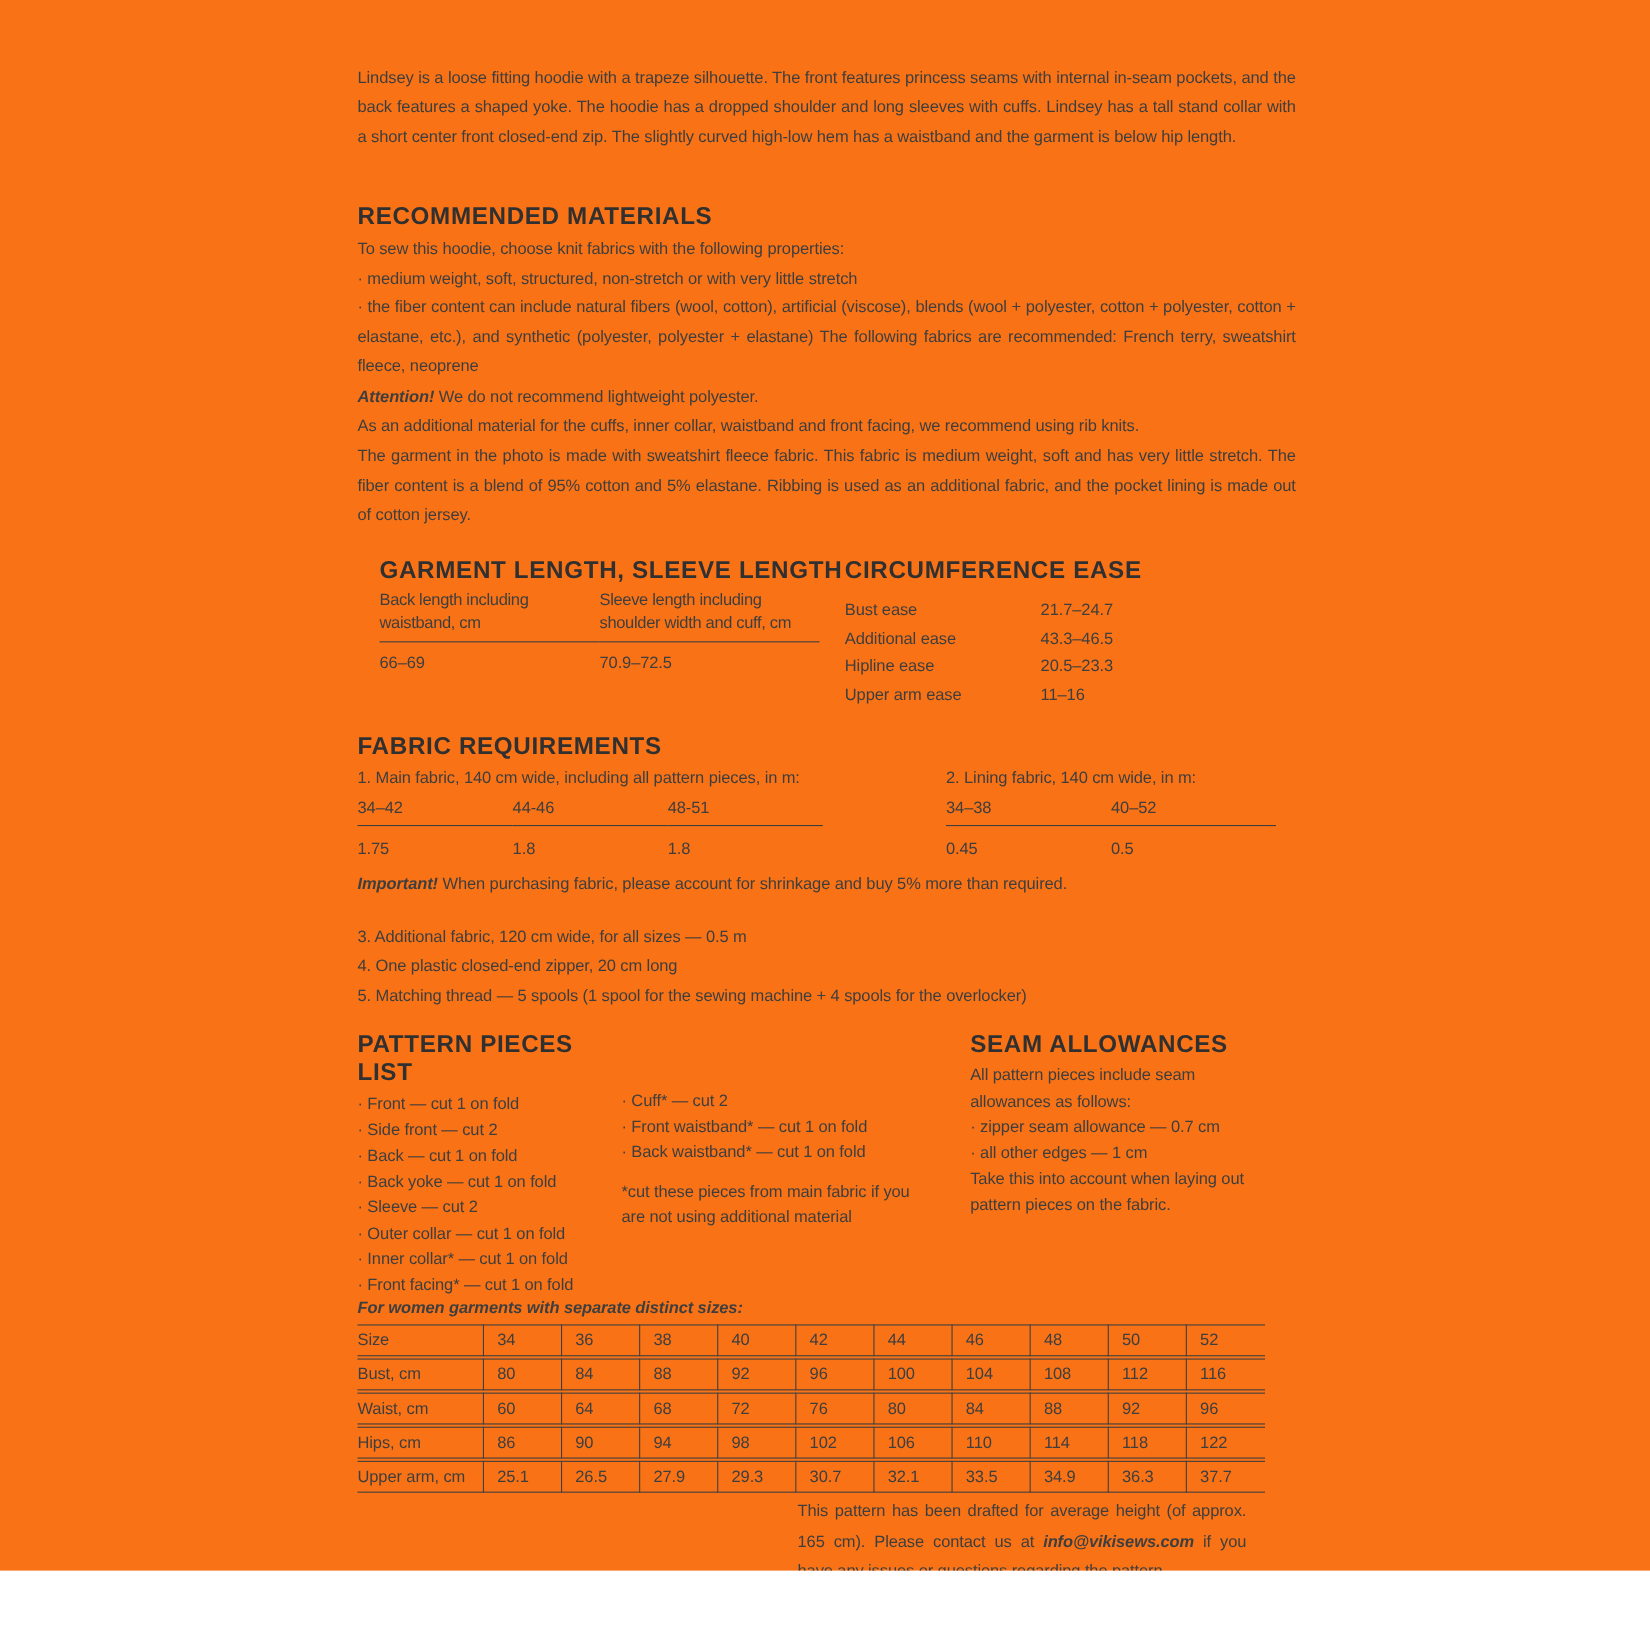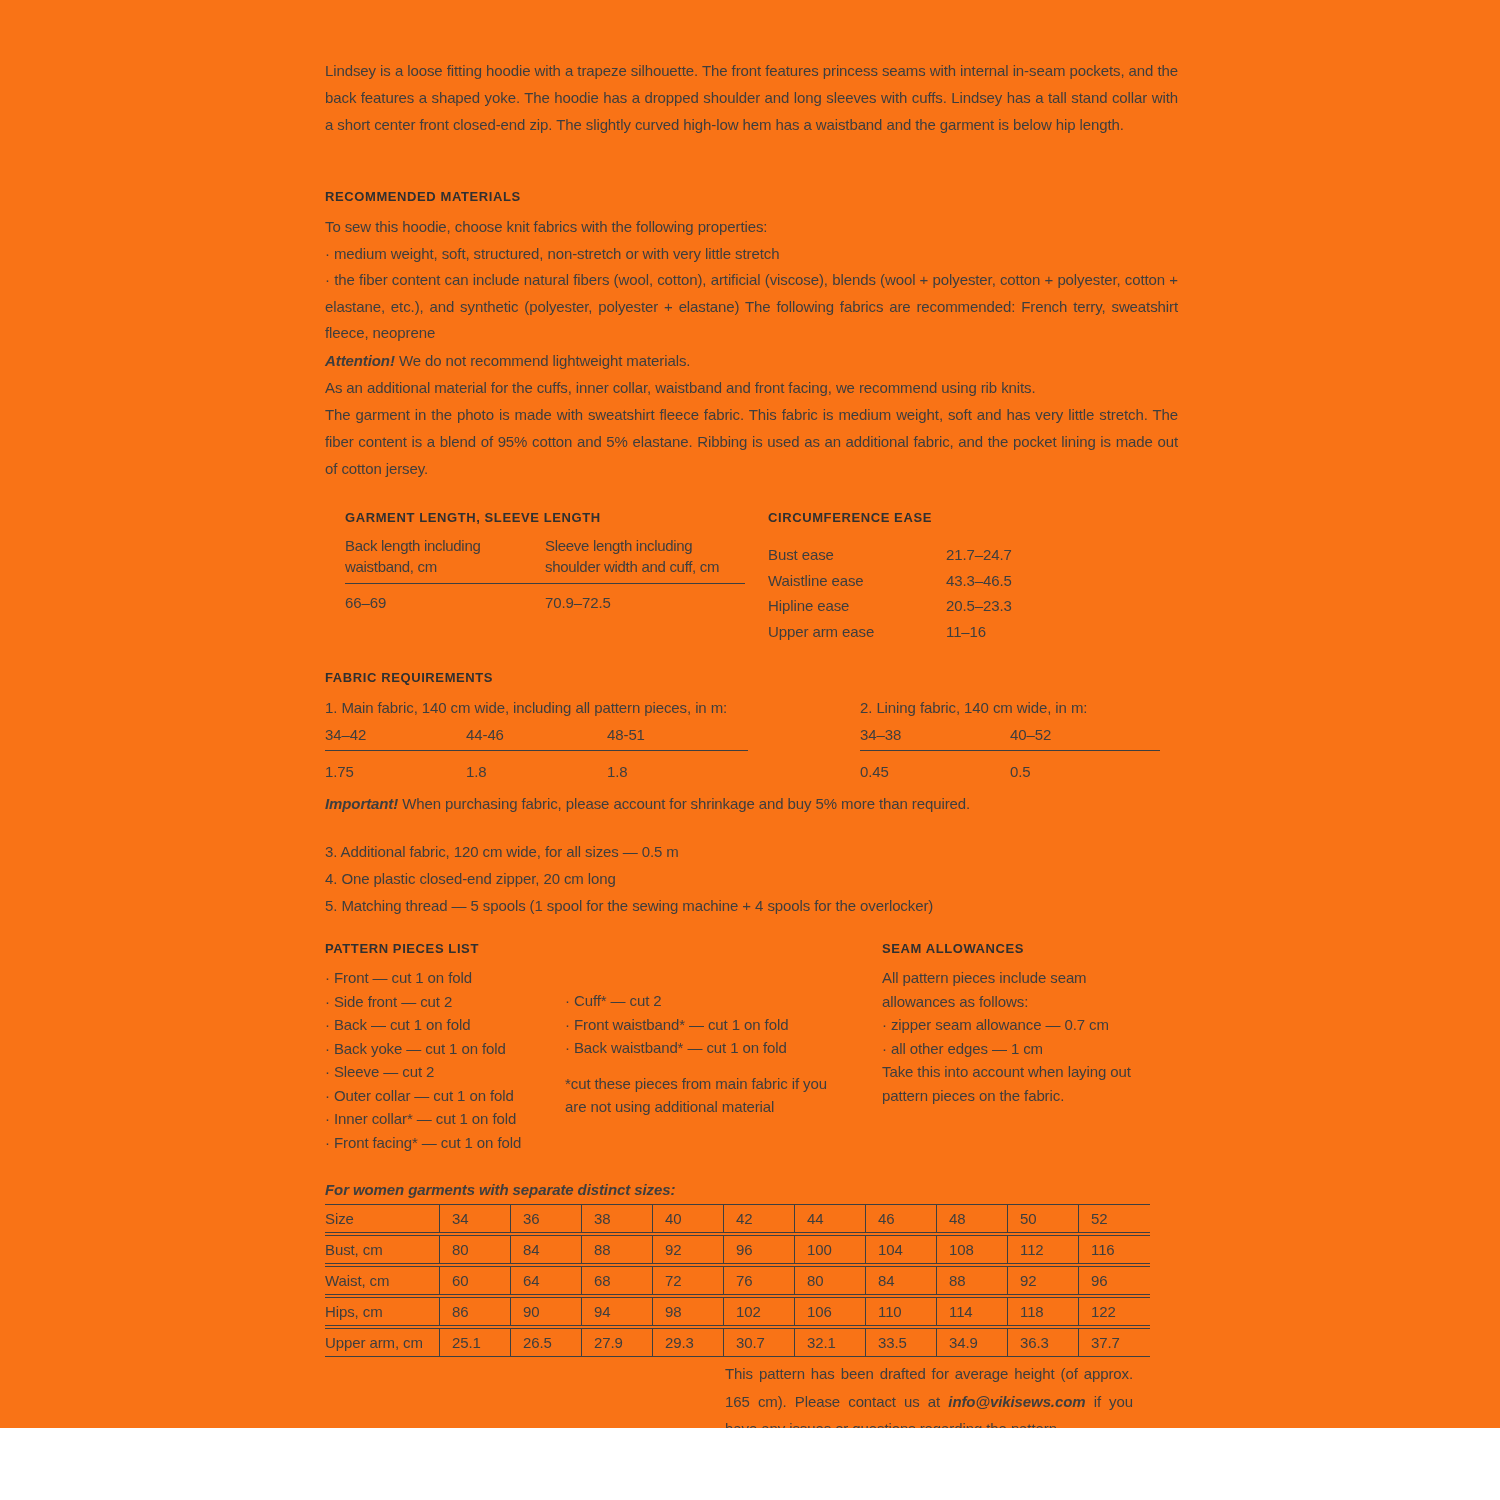--- a/index.html
+++ b/index.html
@@ -15,21 +15,21 @@
     overflow:hidden;
     font-size:15px;
     line-height:27px;
     letter-spacing:-0.1px;
   }
   .sec { position:absolute; left:325px; }
   .w-full { width:853px; }
   .just { text-align:justify; }
   .bi { font-weight:700; font-style:italic; }
   h2 {
-    font-size:13px; font-weight:700; color:#303030;
+    font-size:22px; font-weight:700; color:#303030;
     letter-spacing:0.6px; line-height:26px; margin-bottom:4px;
   }
   
   .intro { top:57px; }
   
   .materials { top:184px; }
   .materials p { line-height:26.5px; }
   
   .attention { top:347px; }
   
@@ -102,21 +102,21 @@
   <p class="sec intro w-full just">Lindsey is a loose fitting hoodie with a trapeze silhouette. The front features princess seams with internal in-seam pockets, and the back features a shaped yoke. The hoodie has a dropped shoulder and long sleeves with cuffs. Lindsey has a tall stand collar with a short center front closed-end zip. The slightly curved high-low hem has a waistband and the garment is below hip length.</p>
 
   <div class="sec materials w-full">
     <h2>RECOMMENDED MATERIALS</h2>
     <p>To sew this hoodie, choose knit fabrics with the following properties:</p>
     <p>· medium weight, soft, structured, non-stretch or with very little stretch</p>
     <p class="just">· the fiber content can include natural fibers (wool, cotton), artificial (viscose), blends (wool + polyester, cotton + polyester, cotton + elastane, etc.), and synthetic (polyester, polyester + elastane) The following fabrics are recommended: French terry, sweatshirt fleece, neoprene</p>
   </div>
 
   <div class="sec attention w-full">
-    <p><span class="bi">Attention!</span><span> We do not recommend lightweight materials.</span></p>
+    <p><span class="bi">Attention!</span><span> We do not recommend lightweight polyester.</span></p>
     <p>As an additional material for the cuffs, inner collar, waistband and front facing, we recommend using rib knits.</p>
     <p class="just">The garment in the photo is made with sweatshirt fleece fabric. This fabric is medium weight, soft and has very little stretch. The fiber content is a blend of 95% cotton and 5% elastane. Ribbing is used as an additional fabric, and the pocket lining is made out of cotton jersey.</p>
   </div>
 
   <div class="sec tables-row">
     <div class="col-garment">
       <h2>GARMENT LENGTH, SLEEVE LENGTH</h2>
       <table class="hdr-table garment-table">
         <tbody>
             <tr>
@@ -132,21 +132,21 @@
     </div>
     <div class="col-ease">
       <h2>CIRCUMFERENCE EASE</h2>
       <table class="hdr-table ease-table">
         <tbody>
         <tr>
           <td>Bust ease</td>
           <td>21.7–24.7</td>
         </tr>
         <tr>
-          <td>Waistline ease</td>
+          <td>Additional ease</td>
           <td>43.3–46.5</td>
         </tr>
         <tr>
           <td>Hipline ease</td>
           <td>20.5–23.3</td>
         </tr>
         <tr>
           <td>Upper arm ease</td>
           <td>11–16</td>
         </tr>

